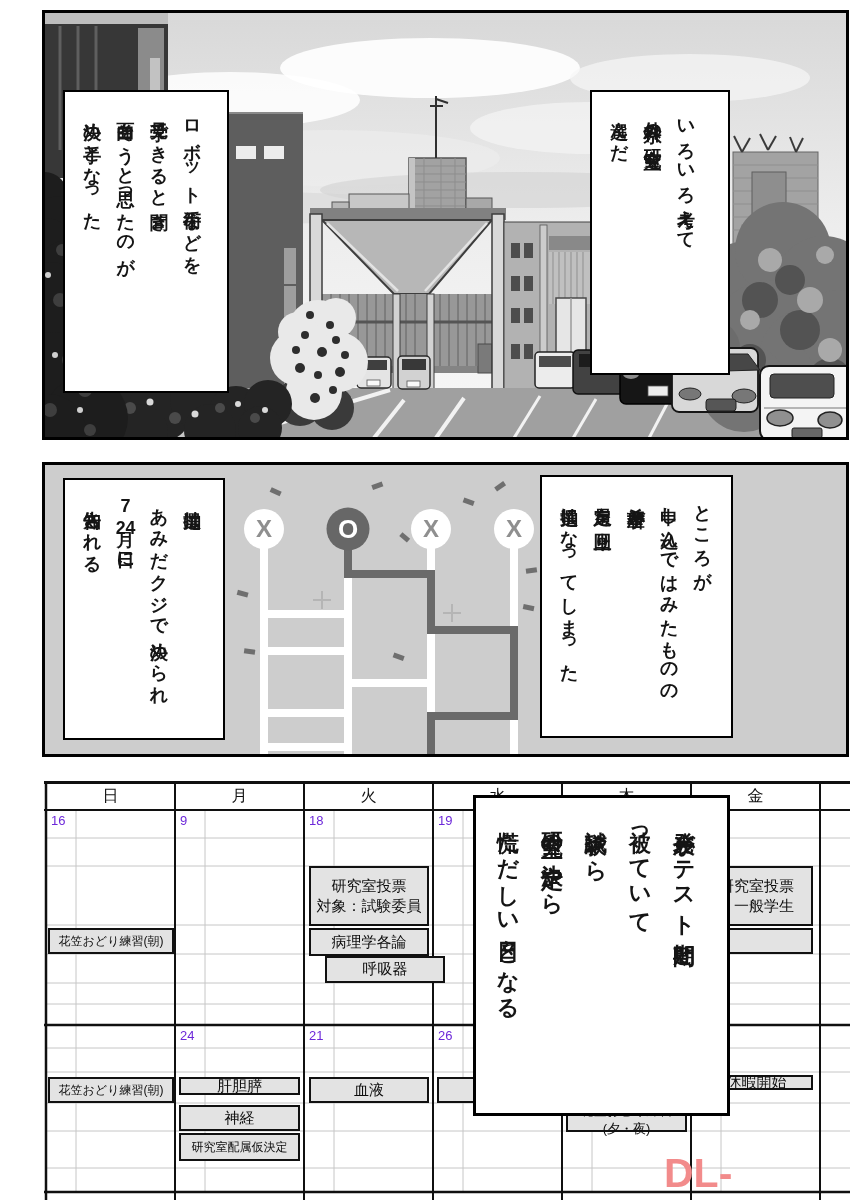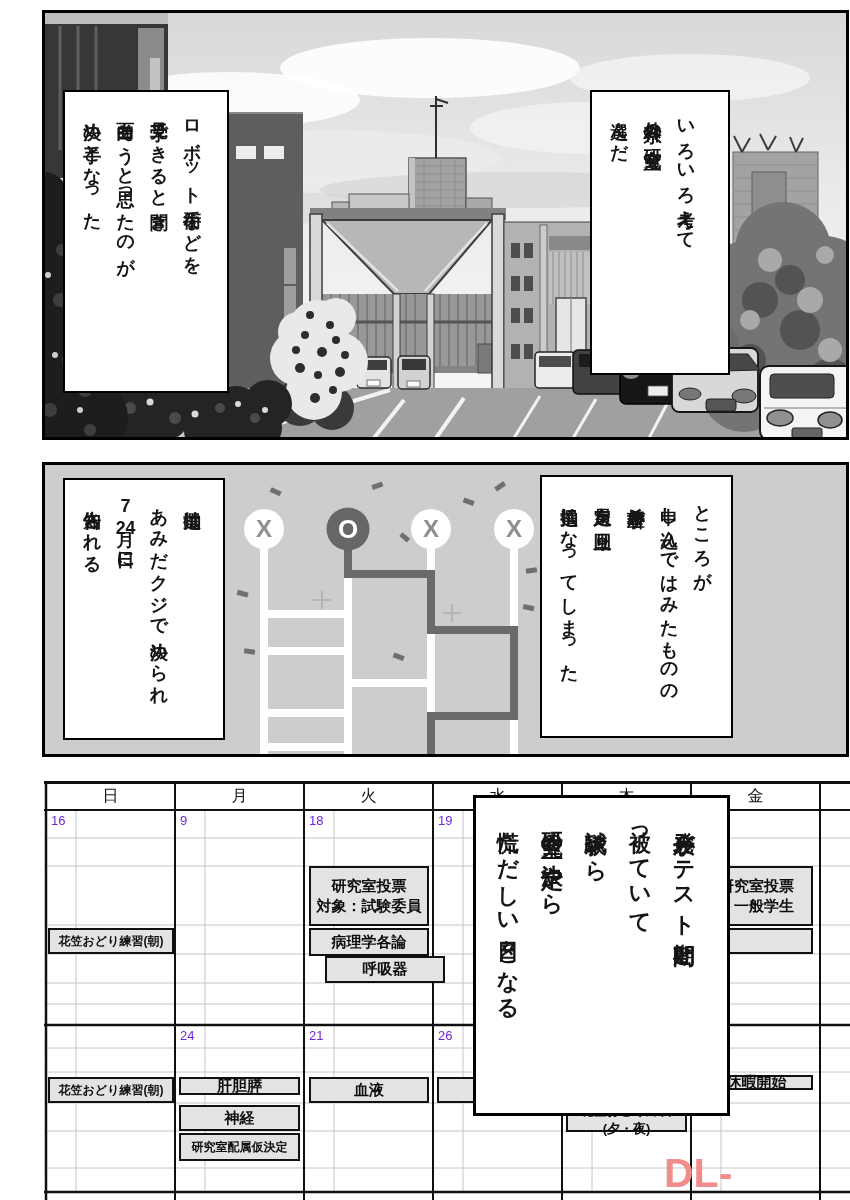--- a/index.html
+++ b/index.html
@@ -19,21 +19,21 @@
   .fs22 .ln{font-size:22px;line-height:2.0;letter-spacing:2px}
   .tcy{text-combine-upright:all}
 
   
   #cal-grid{position:absolute;left:40px;top:781px;z-index:1}
   .cal-head{position:absolute;top:784px;height:24px;line-height:24px;text-align:center;
             font-size:16px;font-weight:400;color:#111;z-index:1}
   .cal-date{position:absolute;font-size:13px;color:#6d28d9;z-index:1}
   .cal-event{position:absolute;background:#e3e3e3;border:2px solid #111;box-sizing:border-box;
              display:flex;align-items:center;justify-content:center;text-align:center;
-             font-size:15px;font-weight:700;color:#0d0d0d;white-space:pre-line;line-height:1.35;z-index:2}
+             font-size:15px;font-weight:400;color:#0d0d0d;white-space:pre-line;line-height:1.35;z-index:2}
   .ev-2l{font-size:15px}
   .ev-sm{font-size:13px}
   .ev-md{font-size:12px}
 
   .wm{position:absolute;left:664px;top:1150px;font-size:41px;font-weight:700;color:#f28b8b;
       z-index:9;letter-spacing:0;z-index:9}
 </style>
 </head>
 <body>
 

